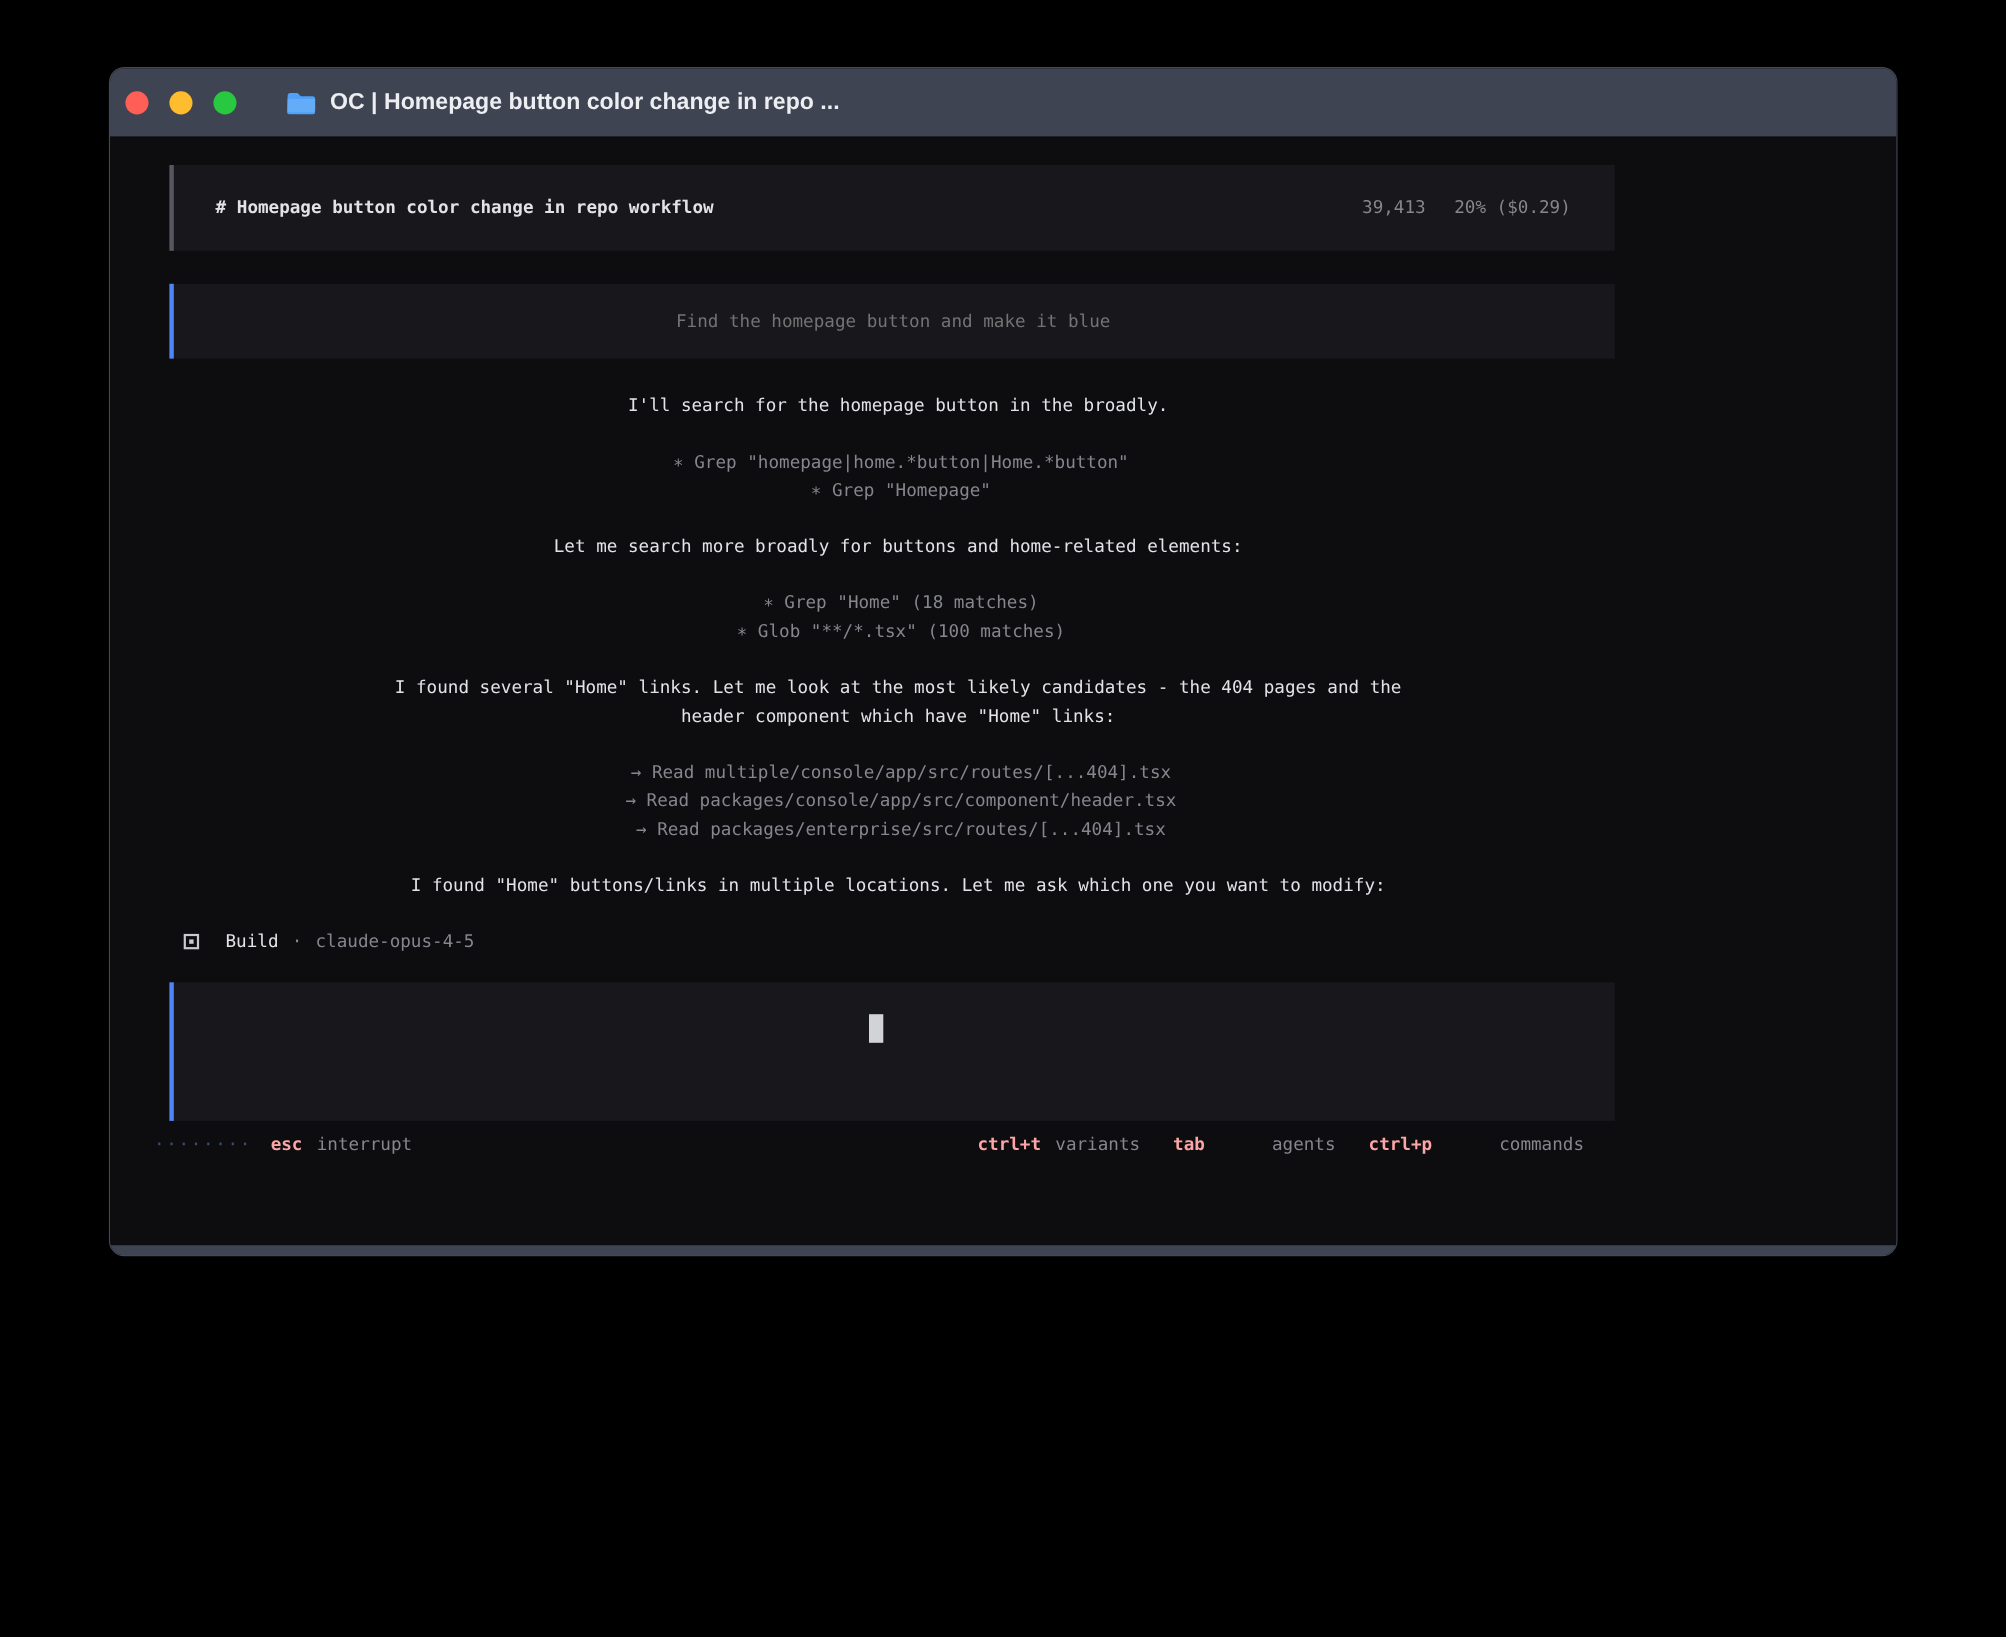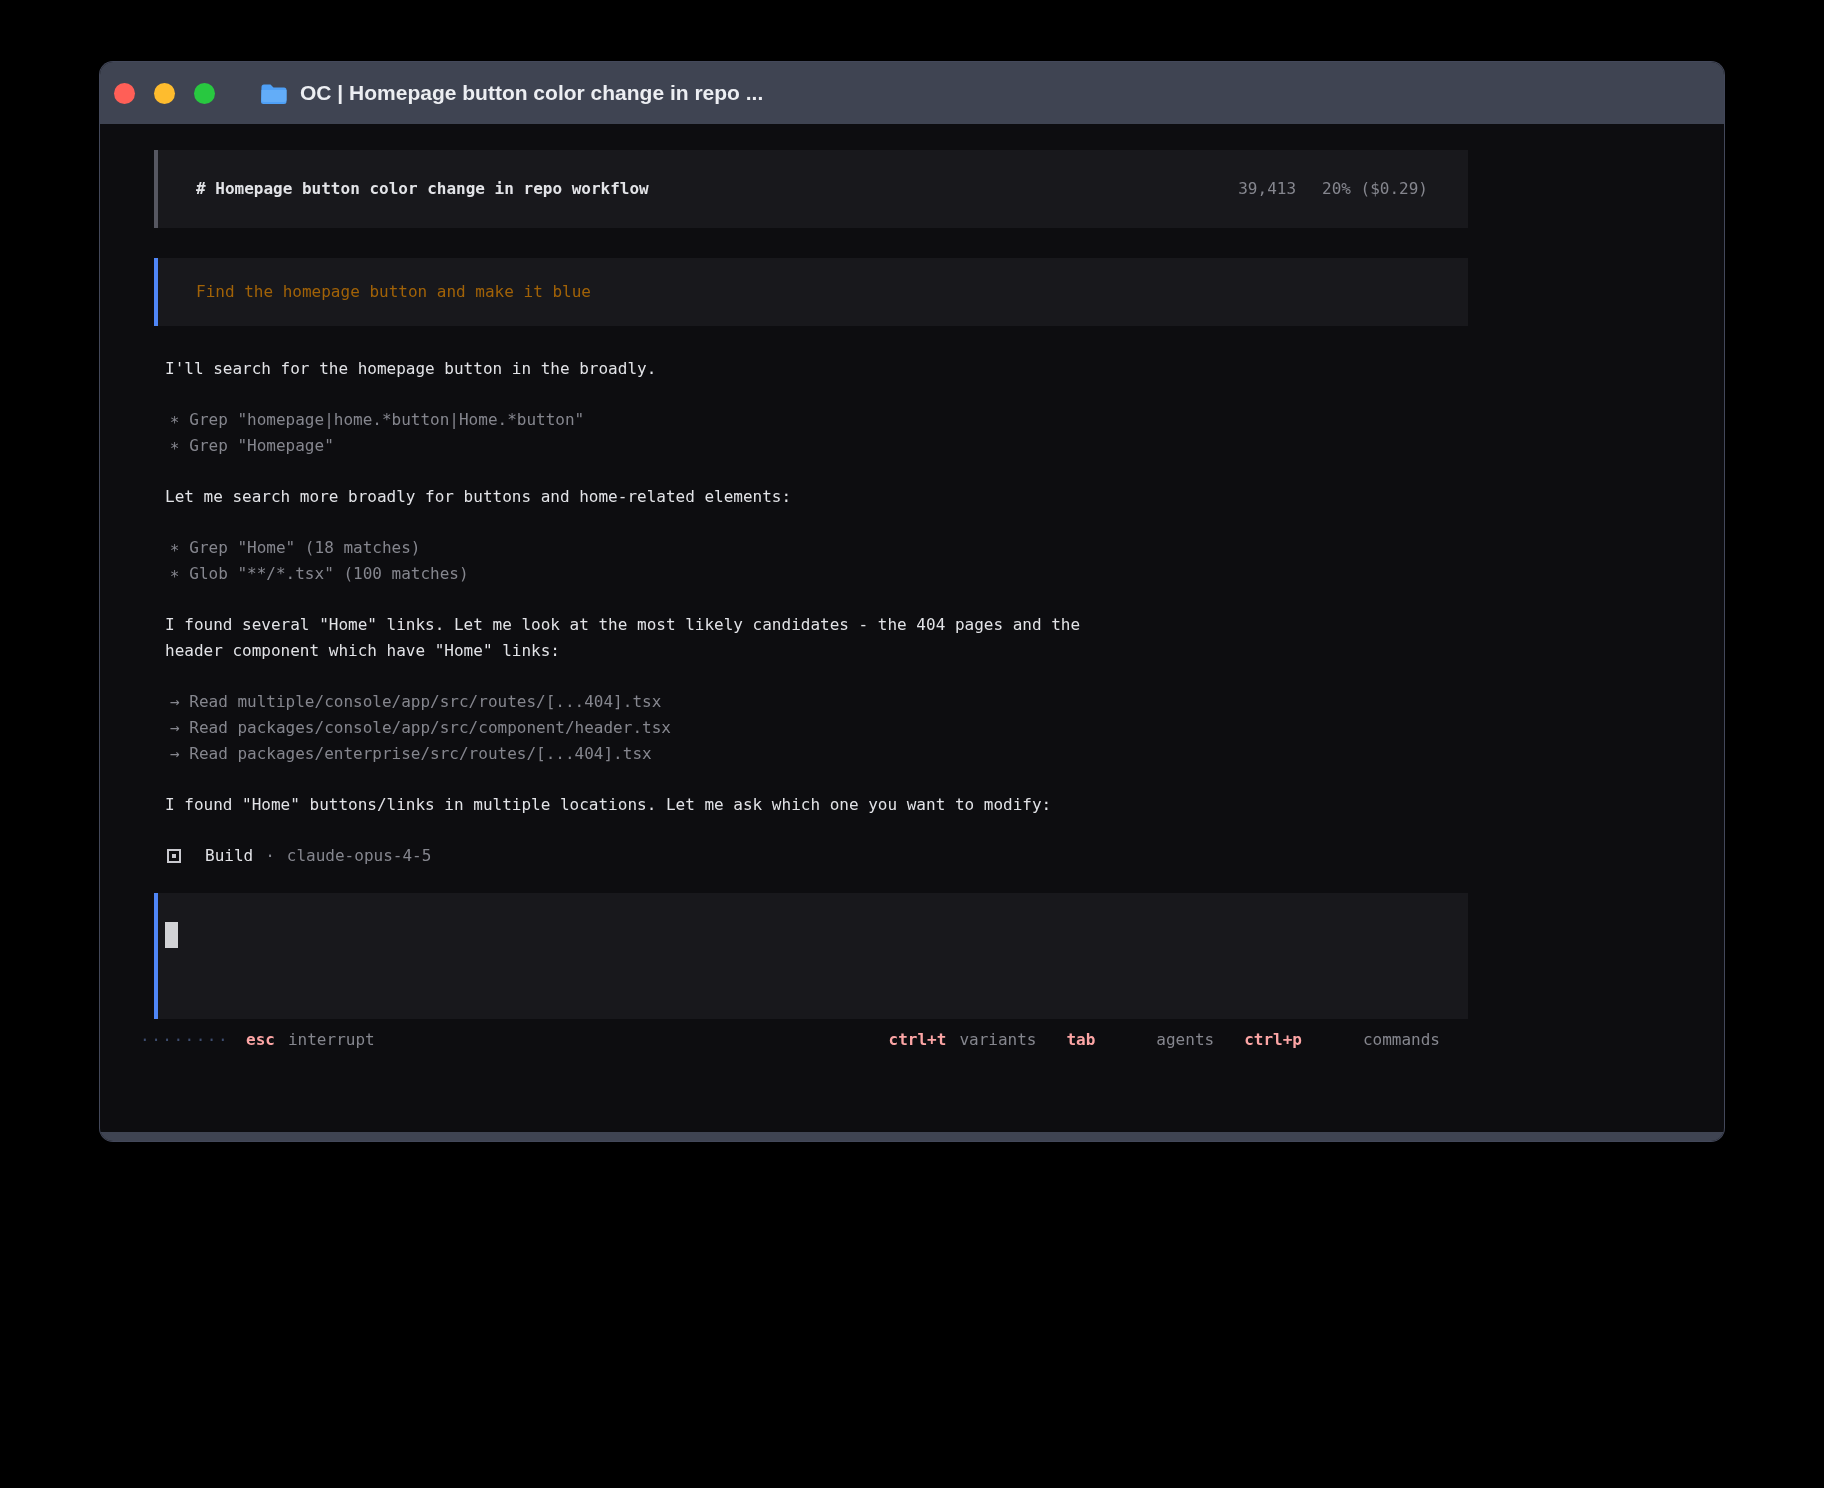--- a/index.html
+++ b/index.html
@@ -12,20 +12,21 @@
   }
 
   
   .window {
     position: absolute; left: 100px; top: 62px;
     width: 1624px; height: 1079px;
     background: #0d0d10;
     border-radius: 13px;
     overflow: hidden;
     box-shadow: 0 0 0 1px #43485a, 0 24px 60px rgba(0,0,0,.65);
+    text-align: center;
   }
   .window-bottom {
     position: absolute; left: 0; right: 0; bottom: 0;
     height: 9px; background: #3f4452;
     border-radius: 0 0 13px 13px;
   }
 
   
   .titlebar {
     height: 62px; background: #3f4452;
@@ -61,21 +62,21 @@
   }
   .header-title { font-weight: bold; color: #e2e3e7; white-space: nowrap; }
   .header-stats { color: #85868e; white-space: nowrap; }
   .stats-gap { display: inline-block; width: 26px; }
 
   .user-block {
     min-height: 68px;
     border-left: 4px solid #4f86f7;
     padding: 21px 40px 21px 38px;
     margin-bottom: 30px;
-    color: #a16207;
+    color: #737373;
   }
 
   .conversation { margin: 0 256px 0 65px; }
   .para { color: #e2e3e7; margin: 0 0 25px 0; white-space: pre-wrap; }
   .tools { margin: 0 0 25px 0; padding-left: 5px; }
   .tool-line { color: #85868e; white-space: pre; }
 
   .agent-line { display: flex; align-items: center; margin: 0 0 24px 67px; color: #e2e3e7; }
   .agent-icon {
     width: 14px; height: 14px;

